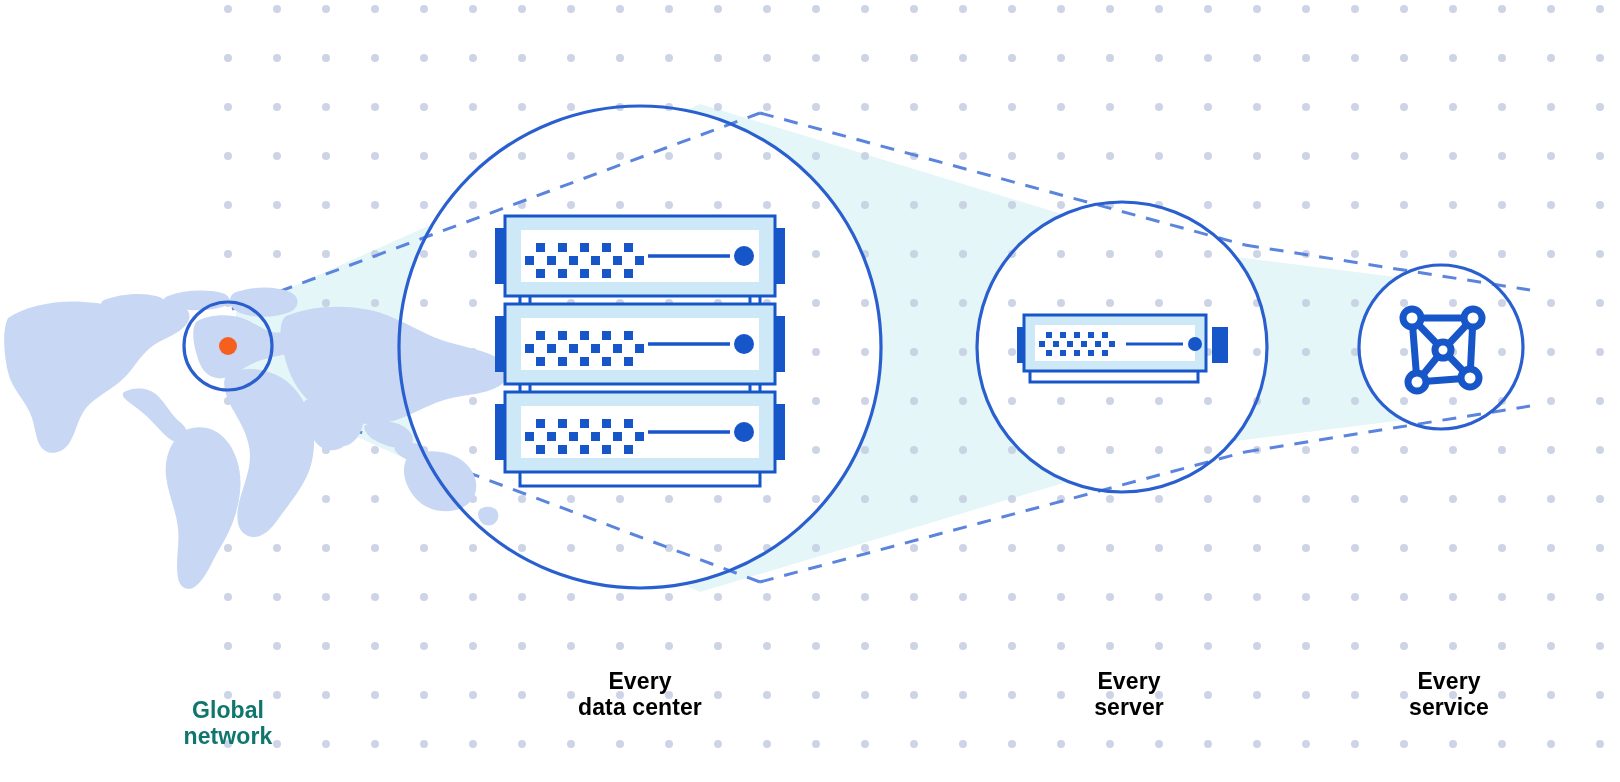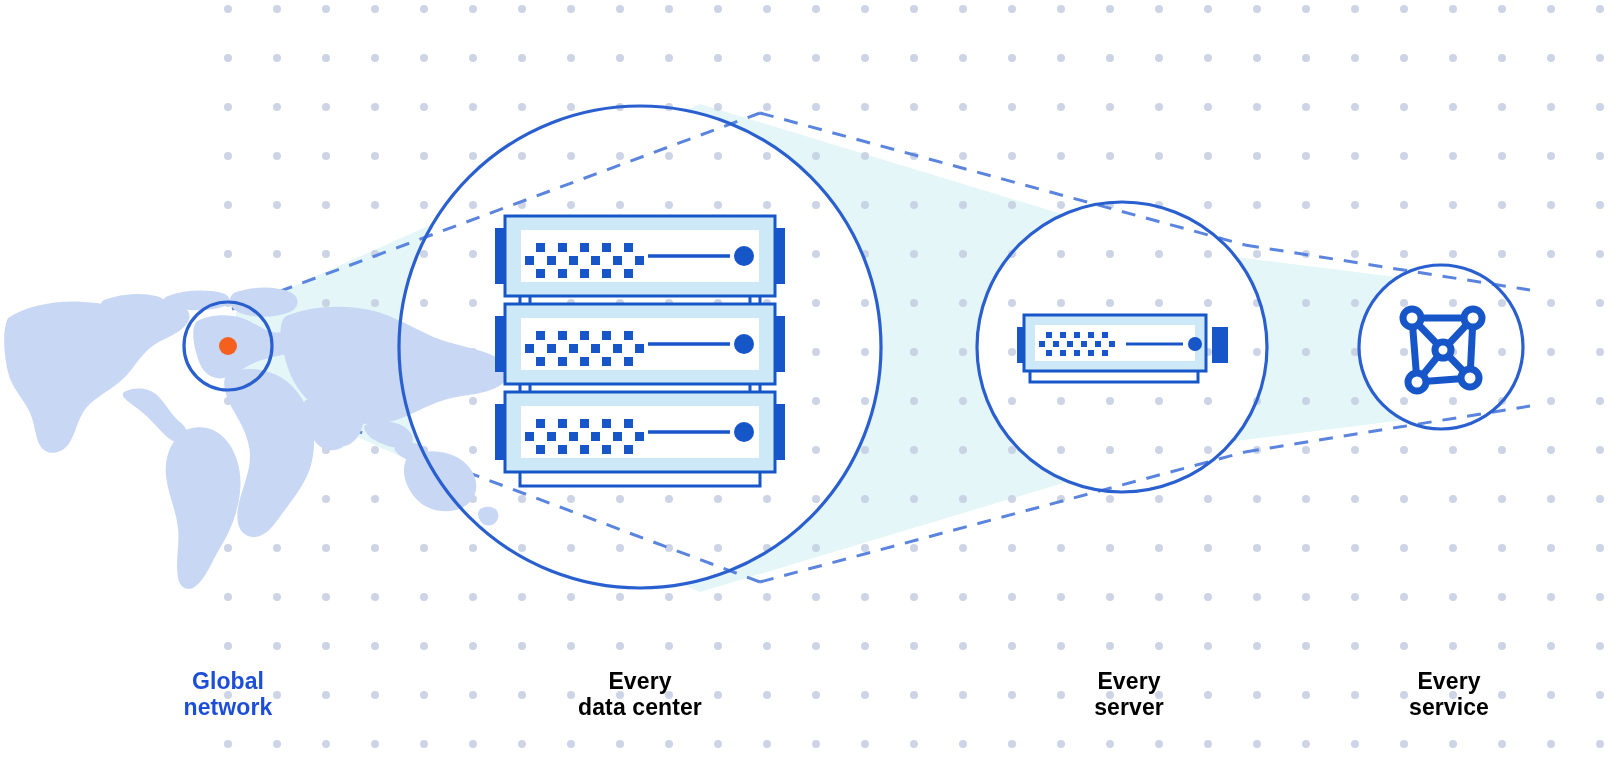--- a/index.html
+++ b/index.html
@@ -16,21 +16,21 @@
   .label{
     position:absolute;
     text-align:center;
     font-size:23px;
     line-height:26px;
     font-weight:700;
     color:#000000;
     letter-spacing:.1px;
     white-space:pre-line;
   }
-  .label.accent{color:#1d4ed8;}
+  .label.accent{color:#0f766e;margin-top:29px;}
 </style>
 </head>
 <body>
 
 <div id="stage">
 <svg viewBox="0 0 1620 782" xmlns="http://www.w3.org/2000/svg">
 
   <defs>
 
     <g id="unit-template"></g>

